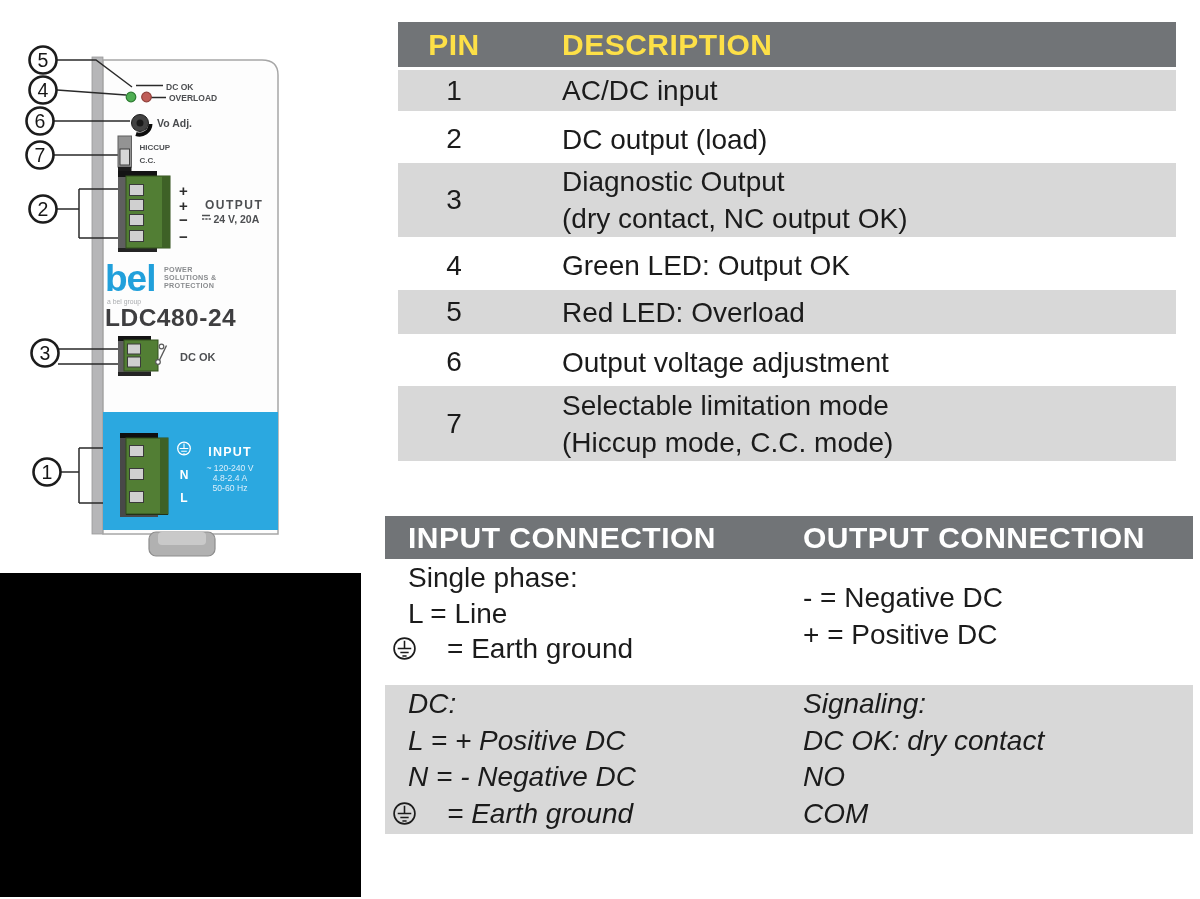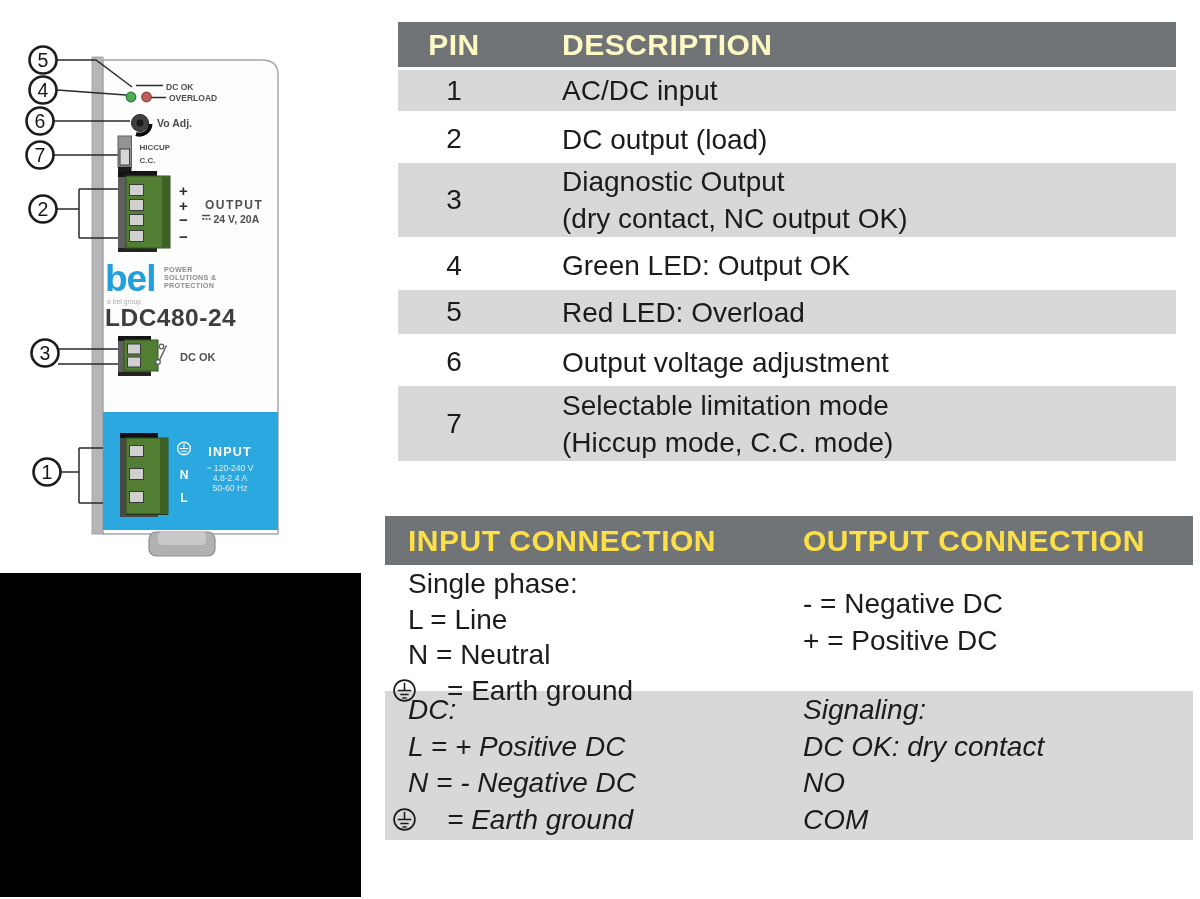--- a/index.html
+++ b/index.html
@@ -13,36 +13,36 @@
 
   
   .device-svg { position:absolute; left:0; top:0; width:380px; height:575px; }
 
   
   .black-box { position:absolute; left:0; top:573px; width:361px; height:324px; background:#000; }
 
   
   .pin-table { position:absolute; left:398px; top:22px; width:778px; }
   .pt-header {
-    height:45px; background:#717477; color:#fef9c3; display:flex; align-items:center;
+    height:45px; background:#717477; color:#fde047; display:flex; align-items:center;
     font-weight:bold; font-size:30px; letter-spacing:0.5px; margin-bottom:3px;
   }
   .pt-header .c1 { width:112px; text-align:center; }
   .pt-header .c2 { padding-left:52px; }
   .pt-row { display:flex; align-items:center; font-size:28px; }
   .pt-row .c1 { width:112px; text-align:center; }
   .pt-row .c2 { padding-left:52px; line-height:37px; }
   .gb { background:#d8d8d8; border-bottom:4px solid #fff; }
   .h45 { height:45px; } .h48 { height:48px; } .h49 { height:49px; }
   .h78 { height:78px; } .h79 { height:79px; }
 
   
   .conn-table { position:absolute; left:385px; top:516px; width:808px; }
   .ct-header {
-    height:49px; background:#717477; color:#fde047; display:flex; align-items:center;
+    height:43px; background:#717477; color:#ffffff; display:flex; align-items:center;
     font-weight:bold; font-size:30px; letter-spacing:0.5px;
   }
   .ct-header .lc { width:410px; padding-left:23px; }
   .ct-header .rc { padding-left:8px; }
   .ct-row { display:flex; font-size:28px; }
   .ct-row .lc { width:410px; padding-left:23px; }
   .ct-row .rc { padding-left:8px; flex:1; }
   .ct-row1 { height:126px; }
   .ct-row1 .lc { padding-top:1px; line-height:35.5px; }
   .ct-row1 .rc { padding-top:20px; line-height:37px; }
@@ -227,21 +227,20 @@
   <section class="conn-table">
     <div class="ct-header">
       <div class="lc">INPUT CONNECTION</div>
       <div class="rc">OUTPUT CONNECTION</div>
     </div>
 
     <div class="ct-row ct-row1">
       <div class="lc">
         <div>Single phase:</div>
         <div>L = Line</div>
-        <div>N = Neutral</div>
         <div class="earth-line">
           <svg width="25" height="25" viewBox="0 0 24 24">
             <circle cx="12" cy="12" r="10" fill="none" stroke="#1b1b1b" stroke-width="1.6"></circle>
             <path d="M12,4.5 V12 M5.5,12 H18.5 M8,15.8 H16 M10,19.2 H14" fill="none" stroke="#1b1b1b" stroke-width="1.5"></path>
           </svg>
           <span>= Earth ground</span>
         </div>
       </div>
       <div class="rc">
         <div>- = Negative DC</div>

